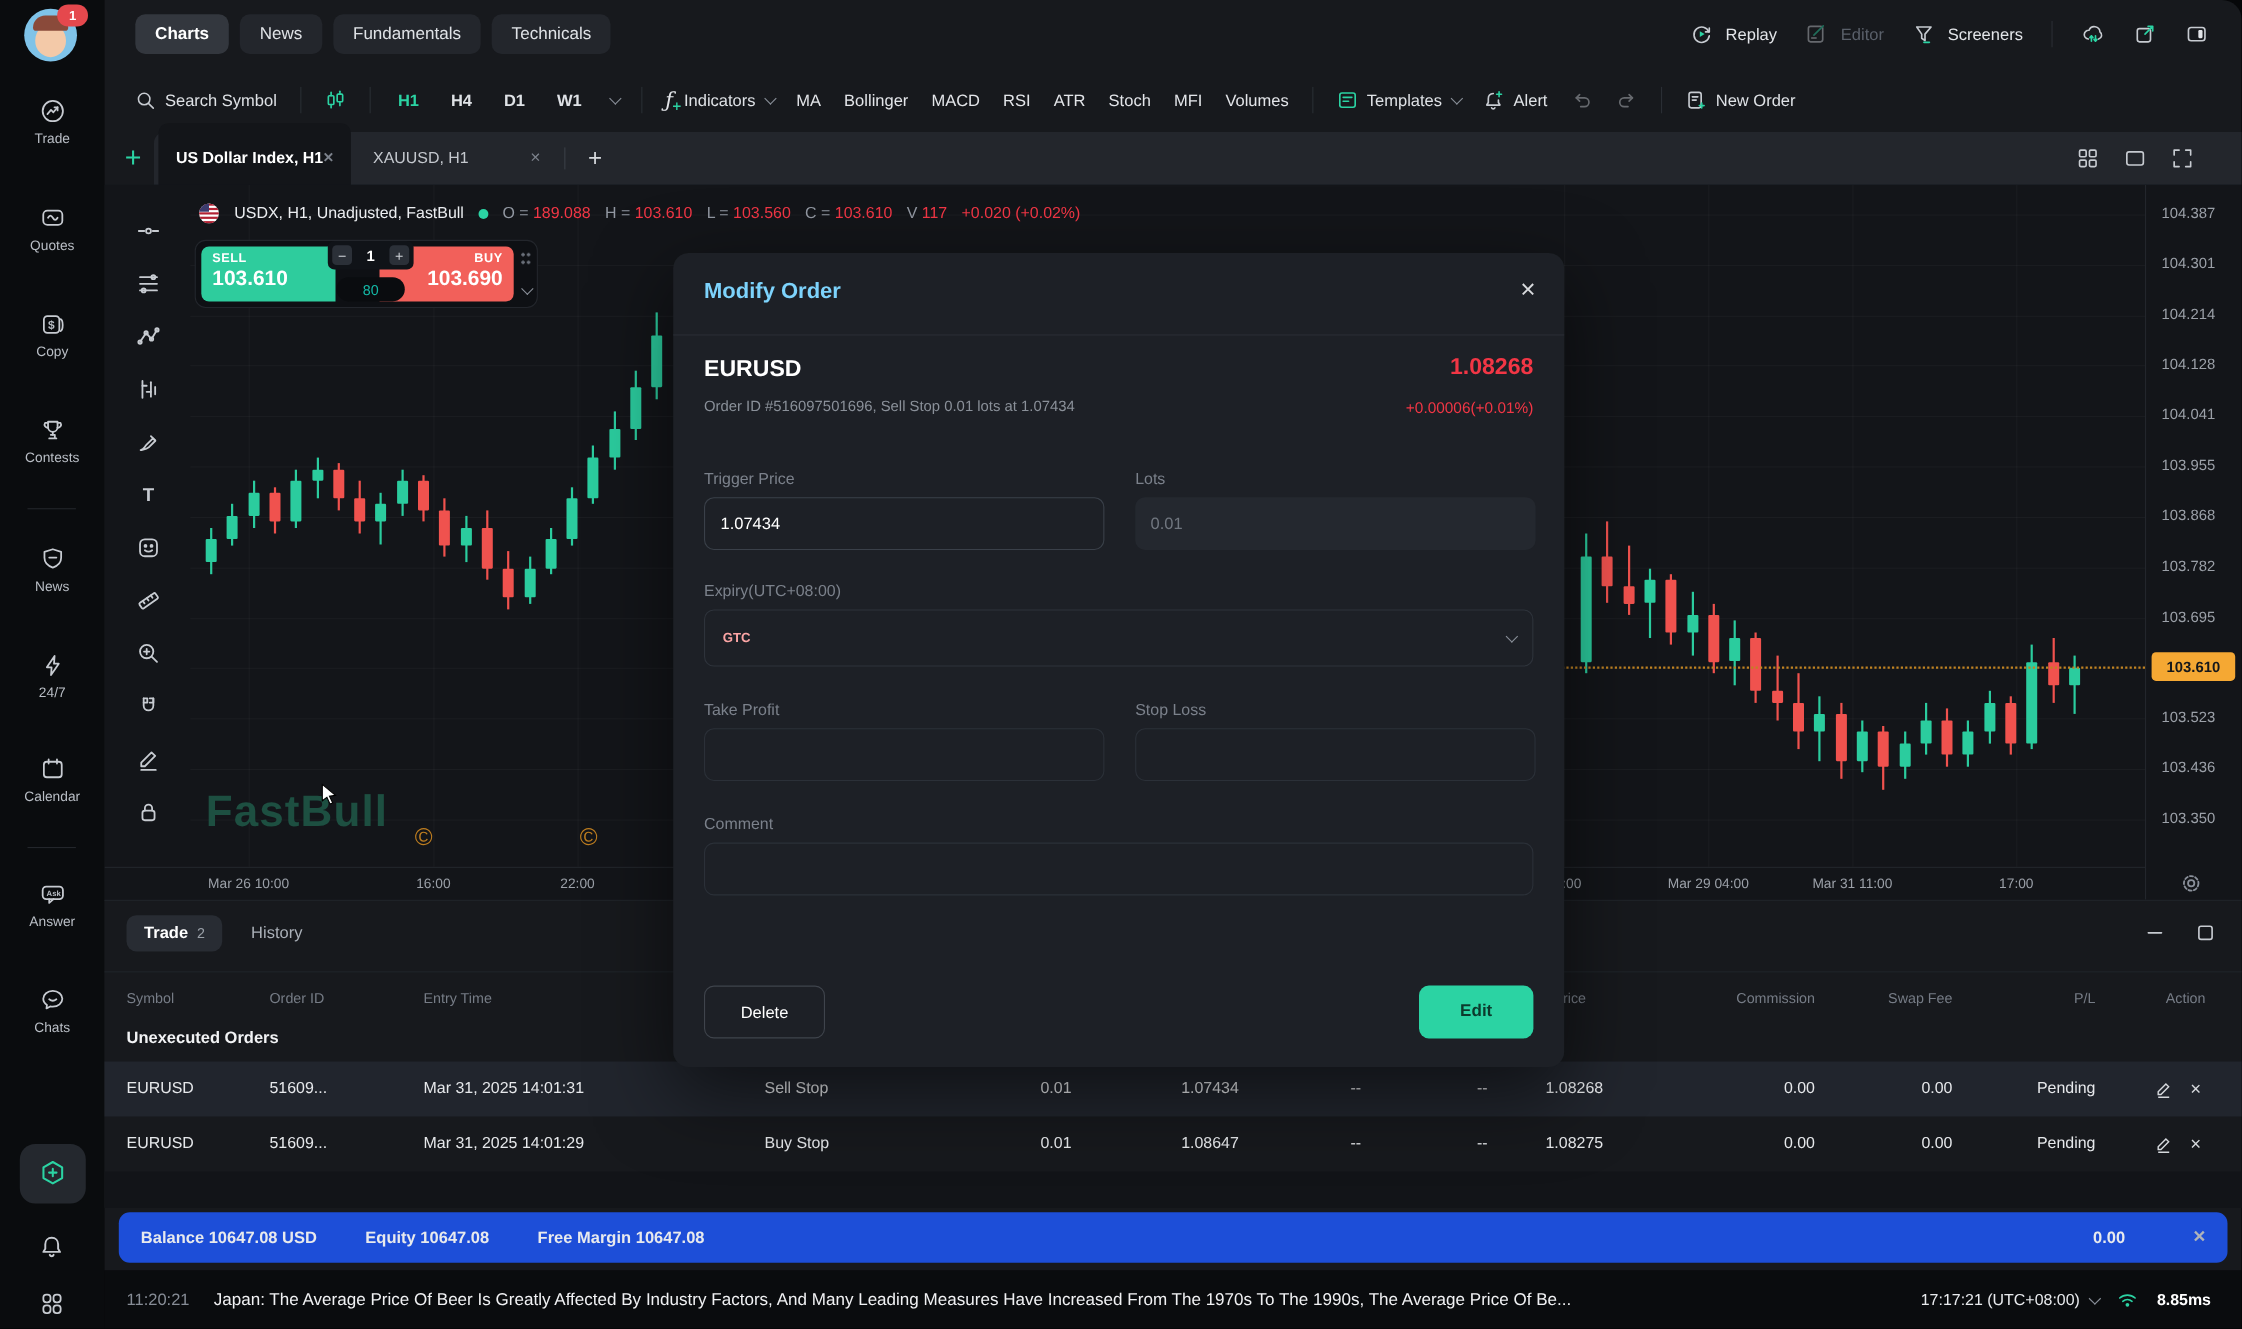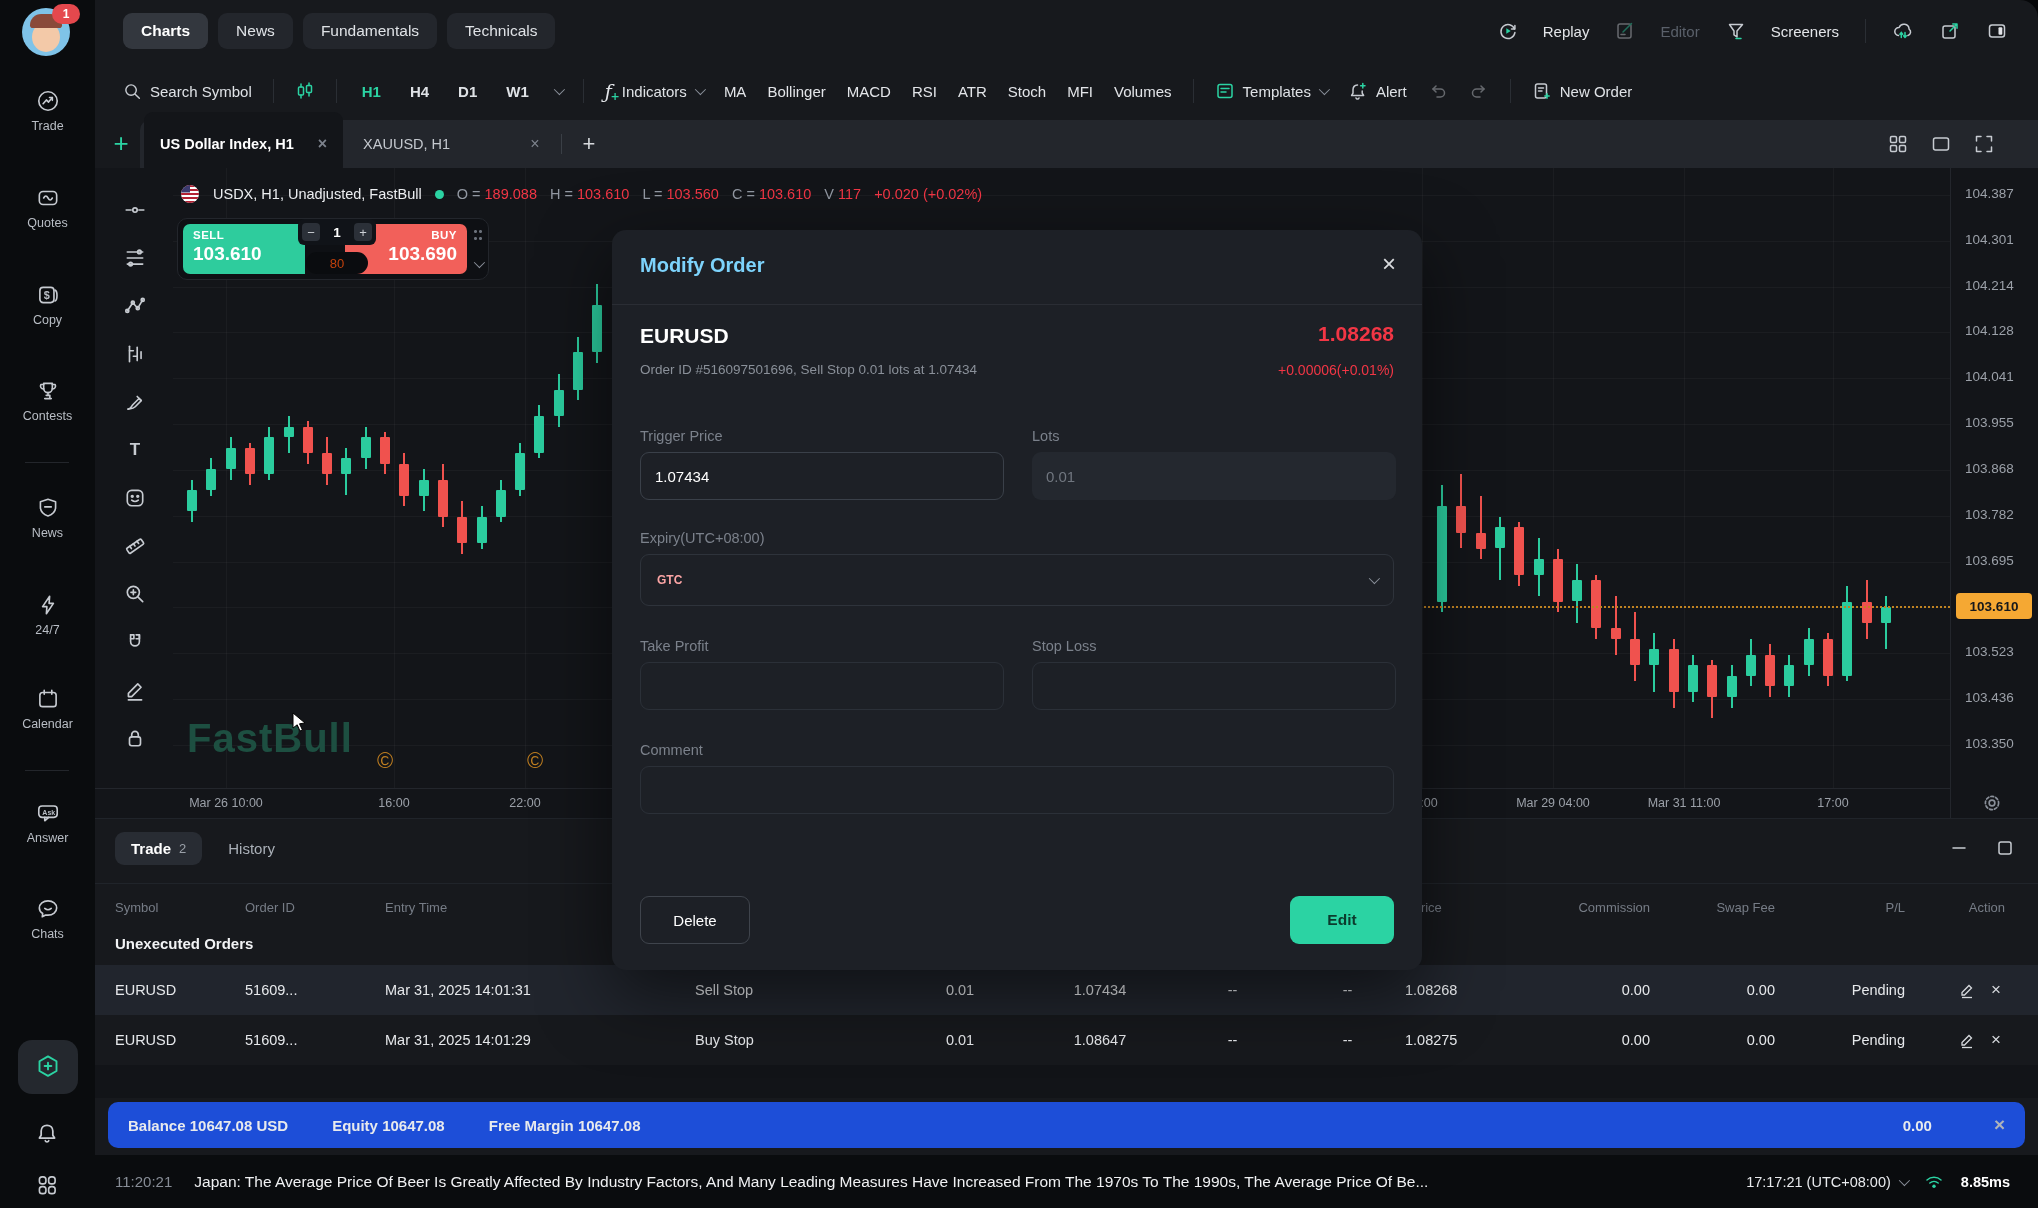--- a/index.html
+++ b/index.html
@@ -28,40 +28,40 @@
 
   
   .main{position:absolute;left:95px;top:0;width:1943px;height:1155px;background:#17191d;border-radius:0 18px 0 0;}
 
   
   .hdr{position:absolute;left:0;top:0;width:1943px;height:62px;display:flex;align-items:center;}
   .nav-tabs{display:flex;gap:10px;margin-left:28px;}
   .nav-tab{padding:9px 18px;border-radius:9px;background:#23262c;color:#dfe2e6;font-size:15.5px;cursor:pointer;}
   .nav-tab.active{background:#33373e;color:#fff;font-weight:bold;}
   .hdr-right{margin-left:auto;display:flex;align-items:center;gap:26px;padding-right:30px;}
-  .hdr-item{display:flex;align-items:center;gap:25px;color:#e3e5e9;cursor:pointer;font-size:15px;}
+  .hdr-item{display:flex;align-items:center;gap:12px;color:#e3e5e9;cursor:pointer;font-size:15px;}
   .hdr-item.disabled{color:#5a606a;}
   .vsep{width:1px;height:24px;background:#2a2e34;}
 
   
   .toolbar{position:absolute;left:0;top:62px;width:1943px;height:58px;display:flex;align-items:center;gap:21px;padding-left:28px;box-sizing:border-box;}
   .tb-item{display:flex;align-items:center;gap:8px;color:#dfe2e6;cursor:pointer;white-space:nowrap;}
   .tb-text{color:#dfe2e6;}
   .tf{color:#dfe2e6;font-weight:bold;font-size:15px;cursor:pointer;padding:0 4px;}
   .tf.active{color:#2bd3a3;}
   .fx{font-family:"DejaVu Serif",serif;font-style:italic;font-size:19px;color:#e3e5e9;position:relative;margin-right:2px;}
   .fx i{position:absolute;right:-8px;bottom:-1px;font-style:normal;font-size:11px;color:#2bd3a3;font-weight:bold;}
   .ind-short{color:#e3e5e9;cursor:pointer;font-size:15px;}
   .gray-ic{opacity:.45;}
 
   
   .tabstrip{position:absolute;left:0;top:120px;width:1943px;height:48px;}
   .strip-bg{position:absolute;left:45px;top:0;right:0;bottom:0;background:#23262c;border-radius:10px 0 0 0;display:flex;align-items:center;}
   .plus-add{position:absolute;left:12px;top:10px;width:28px;height:28px;color:#2bd3a3;font-size:26px;line-height:26px;text-align:center;cursor:pointer;}
-  .chart-tab{display:flex;align-items:center;gap:24px;padding:12px 16px;height:40px;margin-left:4px;border-radius:9px;cursor:pointer;color:#c4c8ce;font-size:14.5px;}
+  .chart-tab{display:flex;align-items:center;gap:0;padding:12px 16px;height:40px;margin-left:4px;border-radius:9px;cursor:pointer;color:#c4c8ce;font-size:14.5px;}
   .chart-tab.active{background:#131519;color:#fff;font-weight:bold;}
   .tab-x{color:#7c828c;font-size:16px;cursor:pointer;}
   .tab-sep{width:1px;height:20px;background:#3a3f46;margin:0 6px;}
   .tab-plus{color:#d6d9dd;font-size:22px;padding:0 14px;cursor:pointer;}
   .strip-icons{margin-left:auto;display:flex;align-items:center;gap:22px;padding-right:44px;}
 
   
   .chart{position:absolute;left:0;top:168px;width:1943px;height:650px;background:#131519;overflow:hidden;}
   .gridline-h{position:absolute;left:78px;right:88px;height:1px;background:rgba(255,255,255,0.035);}
   .gridline-v{position:absolute;top:0;height:620px;width:1px;background:rgba(255,255,255,0.035);}
@@ -86,21 +86,21 @@
 
   
   .widget{position:absolute;left:82px;top:50px;width:312px;height:62px;background:#0e1014;border:1px solid #23262c;border-radius:10px;display:flex;align-items:stretch;padding:5px;box-sizing:border-box;}
   .w-sell{width:128px;background:#2ecc9d;border-radius:7px 0 0 7px;color:#fff;padding:5px 0 4px 10px;}
   .w-buy{width:128px;background:#f2605a;border-radius:0 7px 7px 0;color:#fff;padding:5px 10px 4px 0;text-align:right;}
   .w-side-lab{font-size:11.5px;font-weight:bold;letter-spacing:.5px;}
   .w-price{font-size:19px;font-weight:bold;margin-top:2px;}
   .w-mid{position:absolute;left:120px;top:0px;width:78px;height:26px;background:#101318;border-radius:6px;display:flex;align-items:center;justify-content:space-between;padding:0 4px;box-sizing:border-box;}
   .w-step{width:18px;height:18px;background:#2b3038;border-radius:4px;color:#cdd1d6;font-size:13px;display:flex;align-items:center;justify-content:center;cursor:pointer;}
   .w-qty{color:#fff;font-size:13.5px;font-weight:bold;}
-  .w-spread{position:absolute;left:128px;top:33px;width:62px;height:22px;background:#0a0c0f;border-radius:11px;color:#c2410c;
+  .w-spread{position:absolute;left:128px;top:33px;width:62px;height:22px;background:#0a0c0f;border-radius:11px;color:#14b8a6;
             font-size:13px;display:flex;align-items:center;justify-content:center;}
   .w-acc{display:flex;flex-direction:column;justify-content:space-between;align-items:center;padding:4px 0 6px 6px;}
   .drag-dots{width:10px;height:14px;background:radial-gradient(circle,#6a707a 1.3px,transparent 1.6px);background-size:5px 7px;}
 
   
   .panel{position:absolute;left:0;top:818px;width:1943px;height:279px;background:#17191d;border-top:1px solid #20242a;}
   .p-tabs{position:absolute;left:20px;top:13px;display:flex;align-items:center;gap:26px;}
   .p-tab-active{background:#282c33;border-radius:9px;padding:8px 16px;display:flex;align-items:center;gap:8px;cursor:pointer;}
   .p-tab-active .t{font-weight:bold;color:#fff;font-size:15px;}
   .p-tab-active .c{color:#9aa0a8;font-size:13px;}

